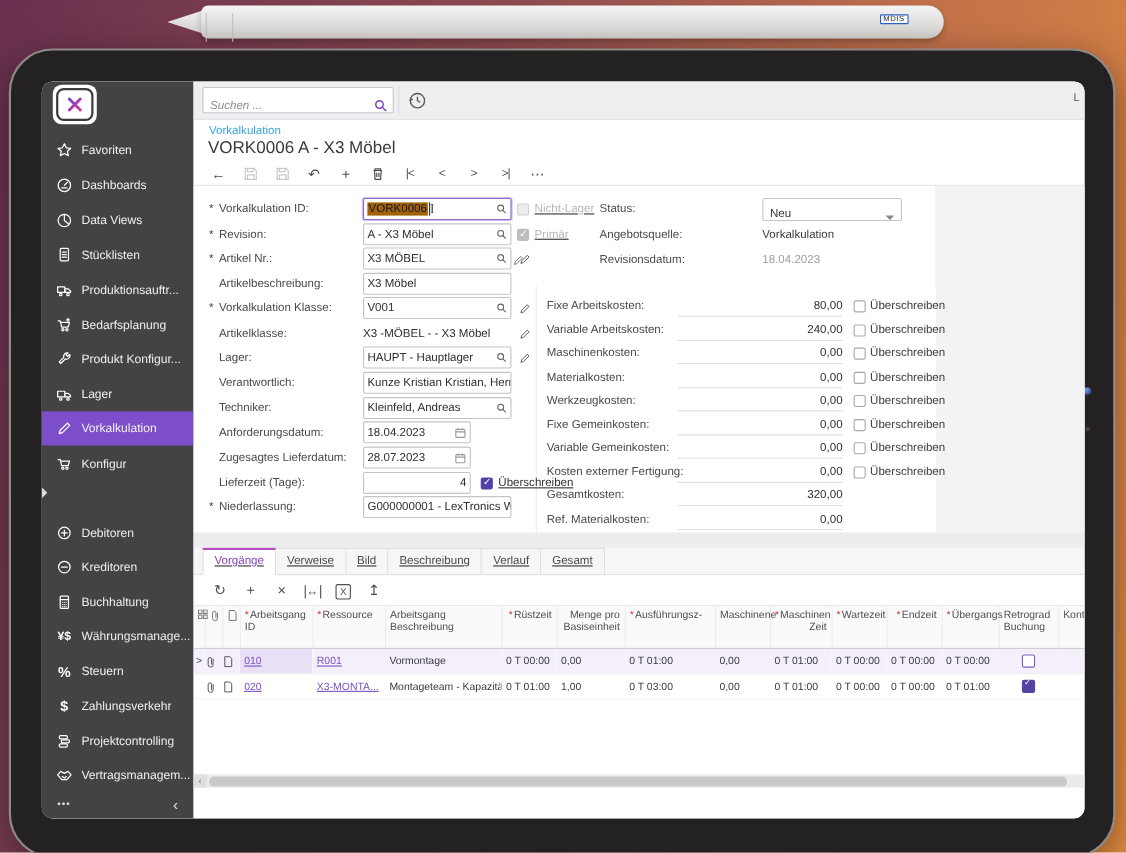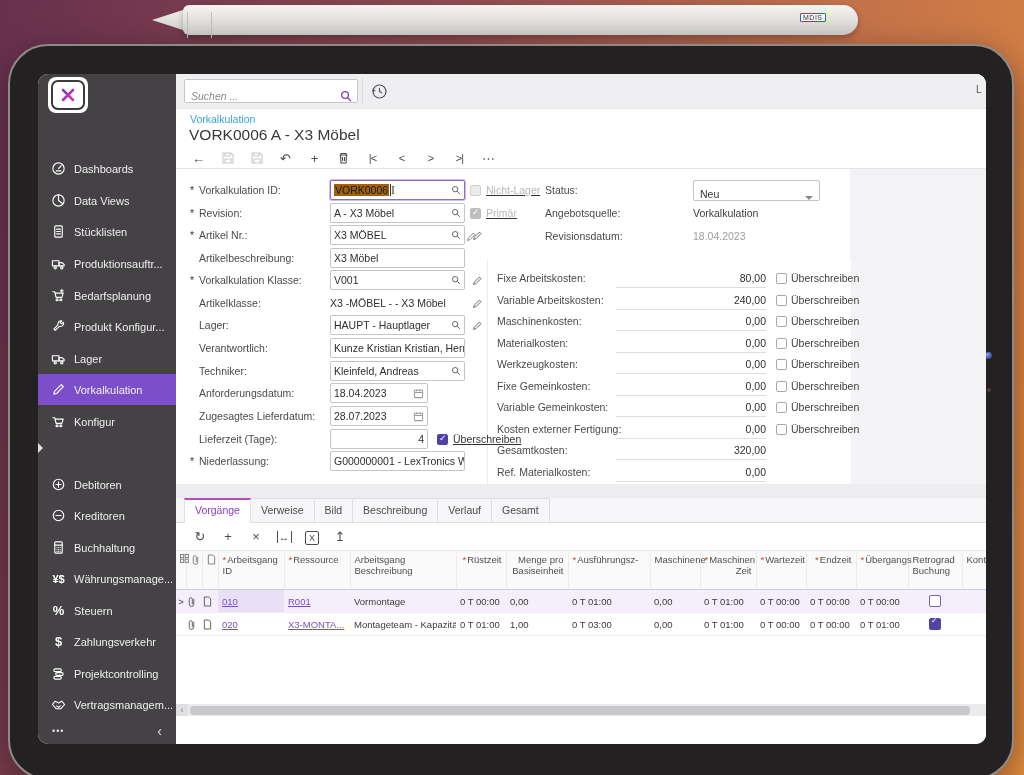--- a/index.html
+++ b/index.html
@@ -100,21 +100,21 @@
   .status-val.grey{color:#9d9da1;}
 
   .cost-panel{left:311px;top:186px;width:363px;height:224px;background:#fff;border-left:1px solid #ececee;}
   .c-label{position:absolute;left:321px;width:150px;height:18px;line-height:18px;color:#4a4a4a;white-space:nowrap;}
   .c-val{position:absolute;left:440px;width:150px;height:18px;line-height:18px;text-align:right;color:#2e2e2e;
     border-bottom:1px solid #dedee0;}
   .c-chk{position:absolute;left:600px;display:flex;align-items:center;gap:4px;height:18px;}
   .c-chk .t{white-space:nowrap;color:#3e3e3e;}
 
   
-  .tabs{left:0;top:424px;width:810px;height:25px;background:#f6f6f8;border-bottom:1px solid #dcdcde;display:flex;padding-left:8px;box-sizing:border-box;}
+  .tabs{left:0;top:424px;width:810px;height:25px;background:#f6f6f8;border-bottom:1px solid #dcdcde;display:flex;padding-left:8px;box-sizing:border-box;text-decoration:underline;}
   .tab{height:25px;line-height:23px;padding:0 10px;border:1px solid #dedee0;border-left:none;color:#4a4a4a;font-size:10.5px;
     box-sizing:border-box;background:#f6f6f8;white-space:nowrap;}
   .tab:first-child{border-left:1px solid #dedee0;}
   .tab.active{background:#fff;color:#8a42b8;border-top:2px solid #b54fc0;border-bottom:1px solid #fff;line-height:21px;}
 
   .grid-toolbar{left:0;top:449px;width:810px;height:27px;background:#fff;display:flex;align-items:center;padding-left:10px;box-sizing:border-box;}
   .g-ic{width:28px;text-align:center;font-size:13px;color:#4d4d4d;}
   .g-ic .boxed{display:inline-block;border:1.2px solid #4d4d4d;border-radius:2px;font-size:9px;width:12px;height:12px;line-height:12px;}
   .g-ic .fit{border-left:1.2px solid #4d4d4d;border-right:1.2px solid #4d4d4d;padding:0 1px;font-size:11px;}
 
@@ -164,20 +164,28 @@
               <linearGradient id="xg" x1="0" y1="0" x2="1" y2="1">
             <stop offset="0" stop-color="#7b3fc4"></stop>
                 <stop offset="1" stop-color="#d6369b"></stop>
               </linearGradient>
             </defs>
           <path d="M3 2 L13 12 M13 2 L3 12" stroke="url(#xg)" stroke-width="2.6" stroke-linecap="round" fill="none"></path>
         </svg>
       </div>
     </div>
 
+    <div class="abs side-item" style="top:47px">
+      <span class="ic">
+          <svg class="mini" width="15" height="15" viewBox="0 0 16 16">
+            <path d="M8 1.8l1.9 3.9 4.3.5-3.2 2.9.9 4.2L8 11.2 4.1 13.3l.9-4.2L1.8 6.2l4.3-.5z"></path>
+          </svg>
+        </span>
+      <span class="side-label">Favoriten</span>
+    </div>
     <div class="abs side-item" style="top:79px">
       <span class="ic">
           <svg class="mini" width="15" height="15" viewBox="0 0 16 16">
             <circle cx="8" cy="8" r="6"></circle>
             <path d="M8 8l3-3M5.5 10.5h5"></path>
           </svg>
         </span>
       <span class="side-label">Dashboards</span>
     </div>
     <div class="abs side-item" style="top:111px">

